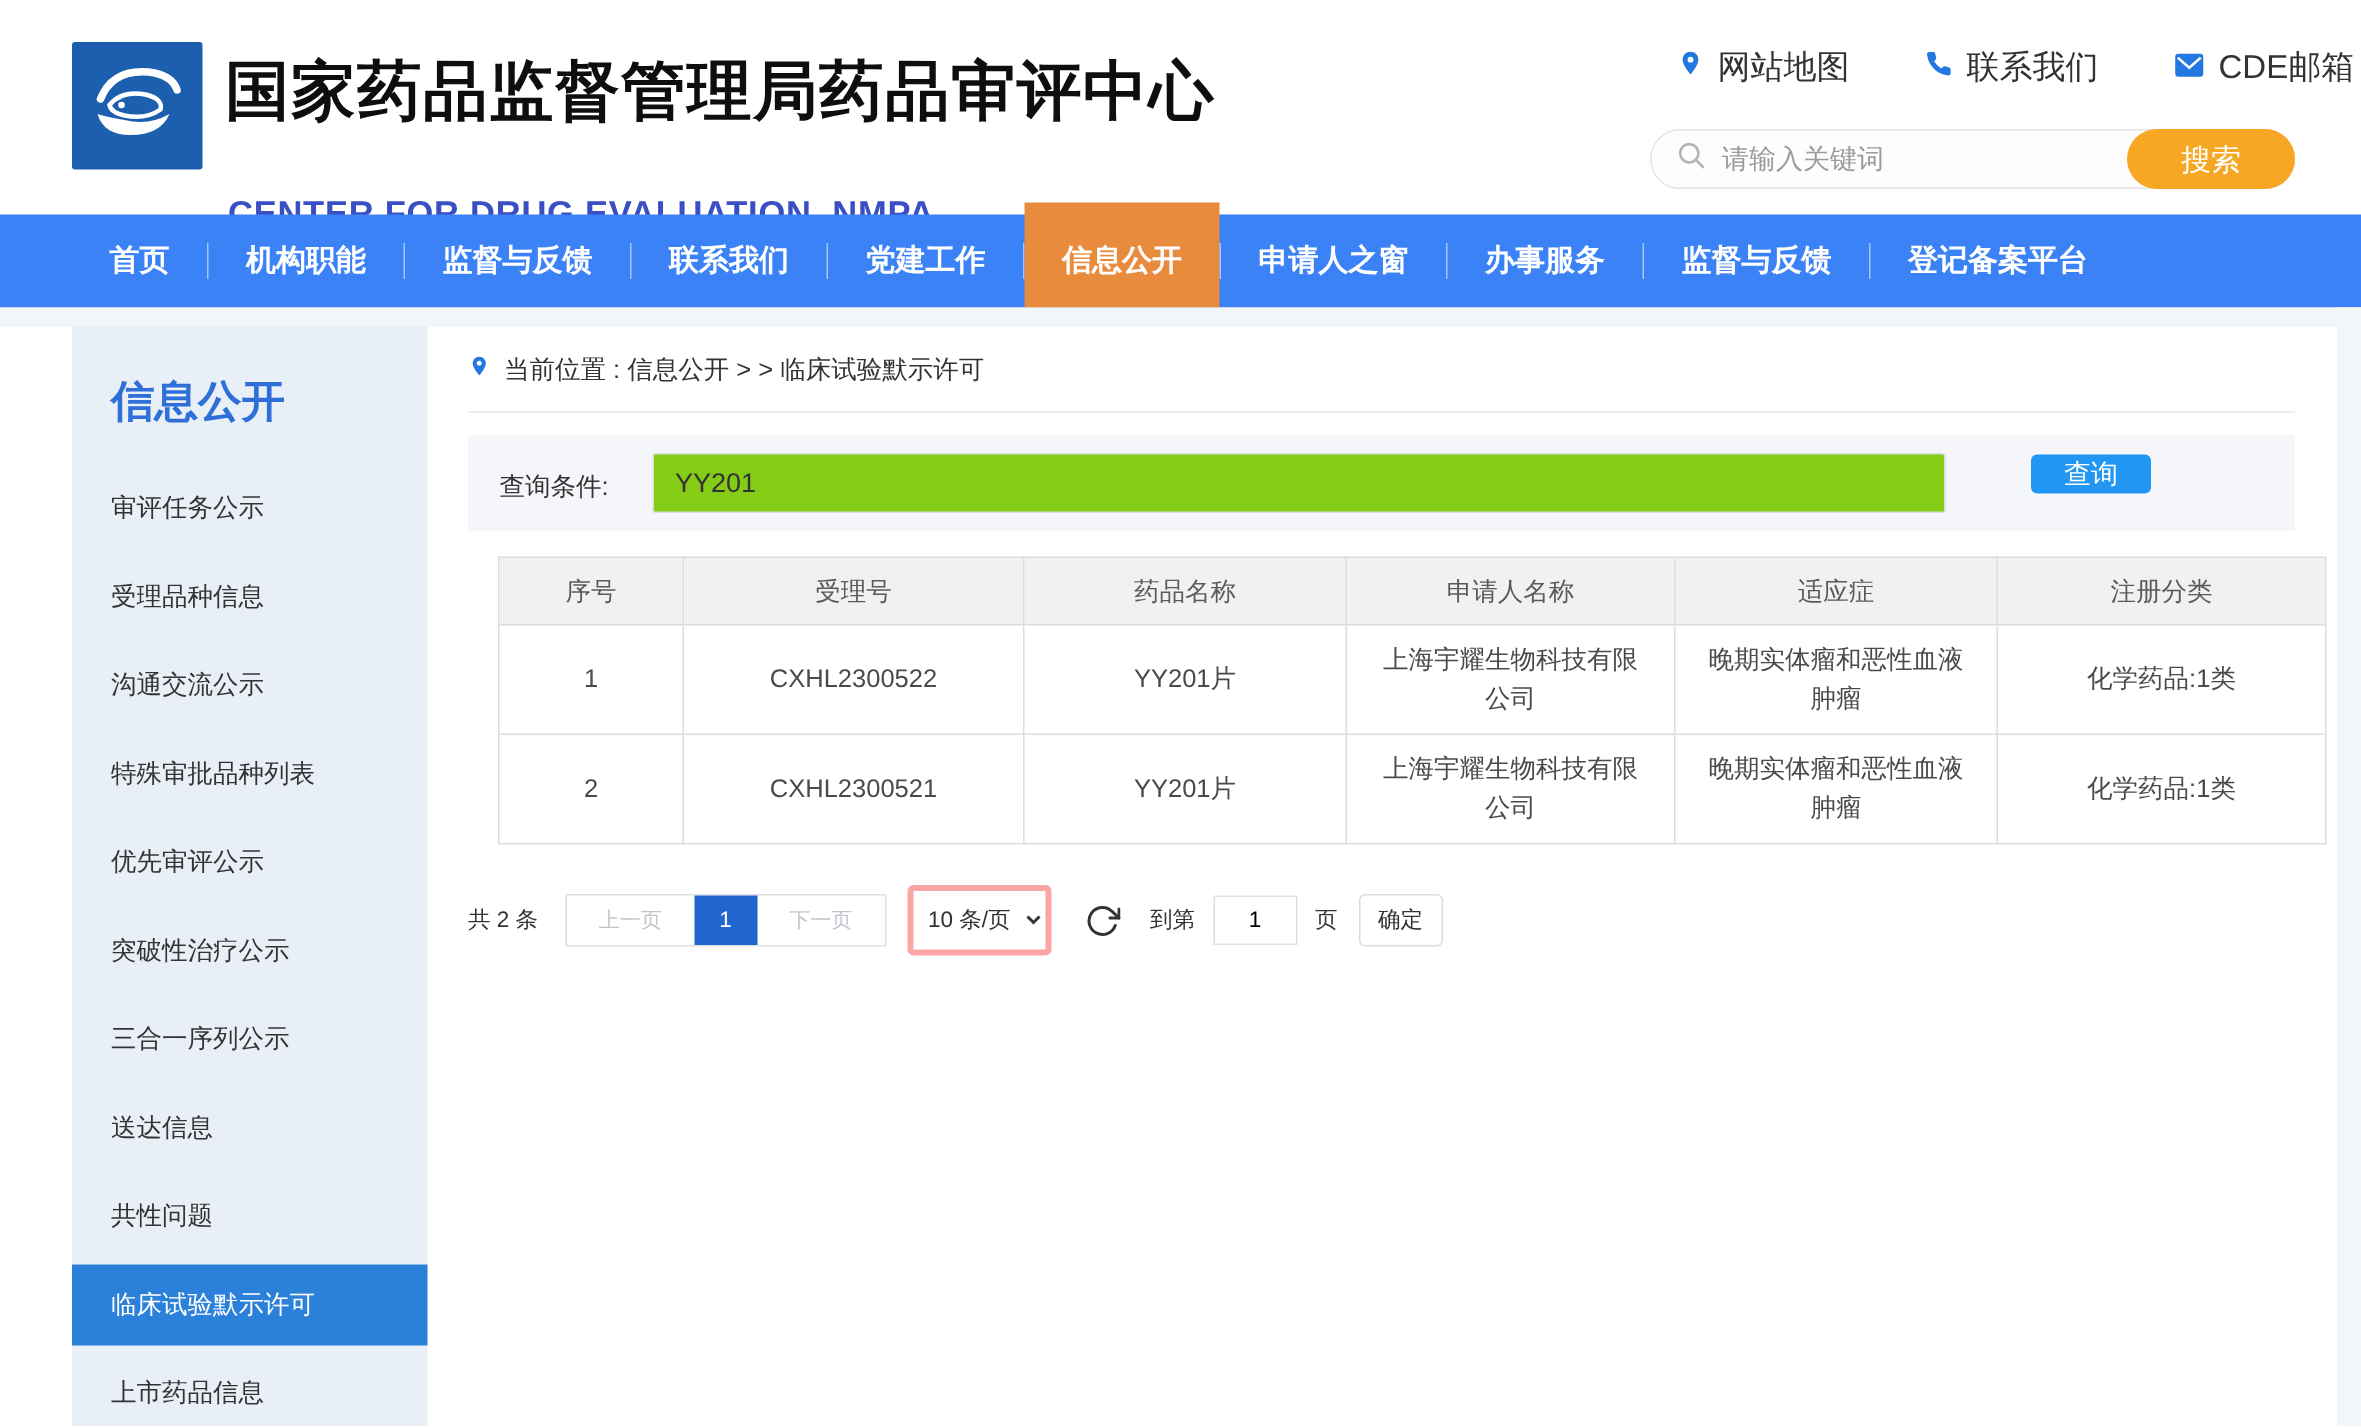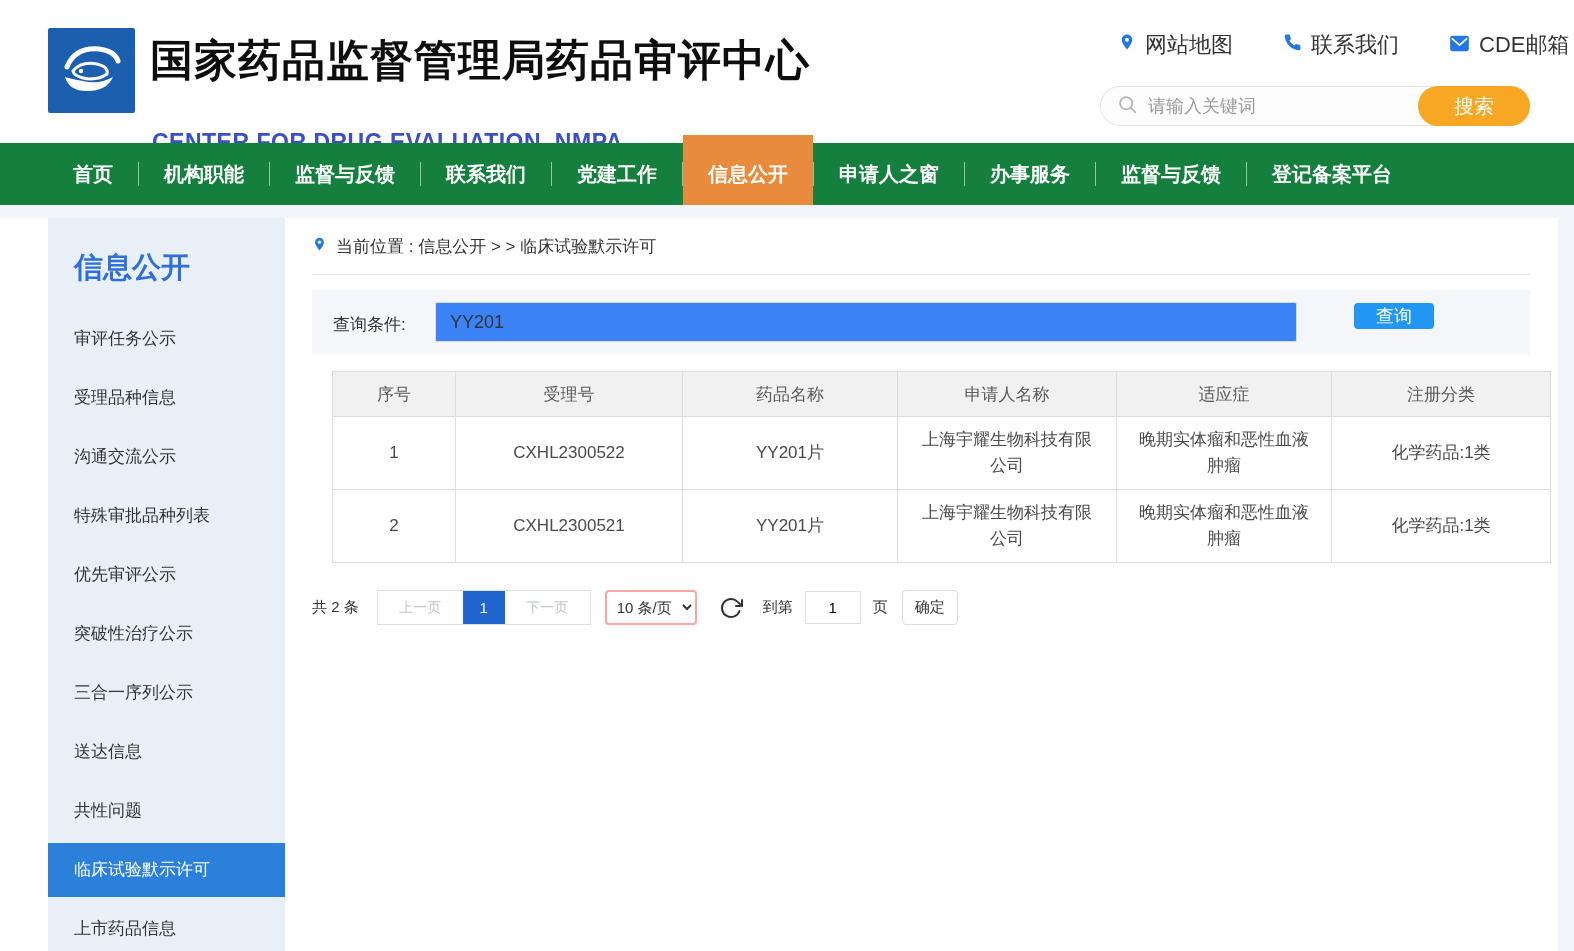--- a/index.html
+++ b/index.html
@@ -15,53 +15,53 @@
   .quick-links { position:absolute; left:1118px; top:30px; display:flex; gap:50px; align-items:center; }
   .quick-link { display:flex; align-items:center; gap:9px; font-size:22px; color:#333; cursor:pointer; }
 
   .search-bar { position:absolute; left:1100px; top:86px; width:430px; height:40px; border:1px solid #e4e4e4; border-radius:20px; background:#fdfdfd; display:flex; align-items:center; }
   .search-bar svg { margin-left:16px; }
   .search-input { flex:1; border:none; outline:none; background:transparent; font-size:18px; color:#555; padding-left:10px; min-width:0; font-family:"Liberation Sans", sans-serif; }
   .search-input::placeholder { color:#9b9b9b; }
   .search-btn { width:112px; height:40px; margin-right:-1px; background:#f7a723; border:none; border-radius:20px; color:#fff; font-size:20px; cursor:pointer; font-family:"Liberation Sans", sans-serif; }
 
   
-  .nav { position:absolute; left:0; top:143px; width:1574px; height:62px; background:#15803d; overflow:visible; }
+  .nav { position:absolute; left:0; top:143px; width:1574px; height:62px; background:#3b82f6; overflow:visible; }
   .nav-inner { margin-left:48px; display:flex; align-items:flex-start; height:62px; }
   .nav-item { height:62px; line-height:62px; padding:0 25px; color:#fff; font-size:20px; font-weight:bold; white-space:nowrap; cursor:pointer; }
   .nav-sep { width:1px; height:24px; background:rgba(255,255,255,0.55); margin-top:19px; }
   .nav-item.active { background:#e98b3c; margin-top:-8px; height:70px; padding-top:8px; }
   .nav-gap { position:absolute; left:0; top:205px; width:1574px; height:13px; background:#f2f6fb; }
   .right-strip { position:absolute; right:0; top:205px; width:16px; height:746px; background:#f2f6fb; }
 
   
   .sidebar { position:absolute; left:48px; top:218px; width:237px; height:733px; background:#e9eff7; }
   .sidebar-title { padding:30px 0 21px 26px; font-size:29px; font-weight:bold; color:#2e6fd8; }
   .sidebar-item { height:59px; line-height:59px; padding-left:26px; font-size:17px; color:#333; cursor:pointer; white-space:nowrap; }
   .sidebar-item.active { background:#2b80d9; color:#fff; height:54px; line-height:54px; margin:3px 0 2px 0; }
 
   
   .main { position:absolute; left:312px; top:234px; width:1218px; }
   .breadcrumb { display:flex; align-items:center; gap:9px; padding-bottom:15px; border-bottom:1px solid #e8e8e8; font-size:17px; color:#333; }
 
   .query-panel { margin-top:15px; height:64px; background:#f4f6fa; position:relative; }
   .query-label { position:absolute; left:21px; top:23px; font-size:17px; color:#333; }
-  .query-input { position:absolute; left:123px; top:12px; width:862px; height:40px; border:1px solid #dcdcdc; border-radius:2px; font-size:18px; color:#333; padding:0 14px; outline:none; background:#3b82f6; font-family:"Liberation Sans", sans-serif; }
+  .query-input { position:absolute; left:123px; top:12px; width:862px; height:40px; border:1px solid #dcdcdc; border-radius:2px; font-size:18px; color:#333; padding:0 14px; outline:none; background:#84cc16; font-family:"Liberation Sans", sans-serif; }
   .query-btn { position:absolute; right:96px; top:13px; width:80px; height:26px; background:#2196f3; border:none; border-radius:4px; color:#fff; font-size:18px; cursor:pointer; font-family:"Liberation Sans", sans-serif; }
 
   table.results { margin-top:17px; border-collapse:collapse; width:1218px; table-layout:fixed;margin-left:20px; }
   table.results th { height:45px; background:#f1f1f1; font-size:17px; color:#5a5a5a; font-weight:normal; border:1px solid #ddd; }
   table.results td { height:73px; font-size:17px; color:#4a4a4a; text-align:center; border:1px solid #ddd; line-height:26px; padding:0 21px; }
 
   .pager { margin-top:27px; display:flex; align-items:center; font-size:15px; color:#333; }
   .pager-total { margin-right:18px; white-space:nowrap; }
   .pager-group { display:flex; border:1px solid #e0e0e0; height:35px; align-items:stretch; background:#fff; }
   .pg-btn { width:85px; text-align:center; line-height:33px; color:#c2c6cc; font-size:14px; cursor:default; }
   .pg-cur { width:42px; text-align:center; line-height:33px; background:#2166cf; color:#fff; font-size:15px; }
-  .page-size-select { margin-left:14px; height:35px; border:2px solid #fca5a5; border-radius:4px; font-size:15px; color:#333; padding:0 6px; background:#fff; font-family:"Liberation Sans", sans-serif; }
+  .page-size-select { margin-left:14px; height:47px; border:4px solid #fca5a5; border-radius:4px; font-size:15px; color:#333; padding:0 6px; background:#fff; font-family:"Liberation Sans", sans-serif; }
   .refresh { margin-left:22px; display:flex; align-items:center; cursor:pointer; }
   .goto-label { margin-left:20px; white-space:nowrap; }
   .goto-input { margin-left:12px; width:56px; height:33px; border:1px solid #e0e0e0; text-align:center; font-size:15px; outline:none; font-family:"Liberation Sans", sans-serif; }
   .goto-suffix { margin-left:12px; }
   .confirm-btn { margin-left:14px; width:56px; height:35px; border:1px solid #dcdcdc; border-radius:4px; background:#fff; font-size:15px; color:#333; cursor:pointer; font-family:"Liberation Sans", sans-serif; }
 </style>
 </head>
 <body>
 
 <div id="page">

